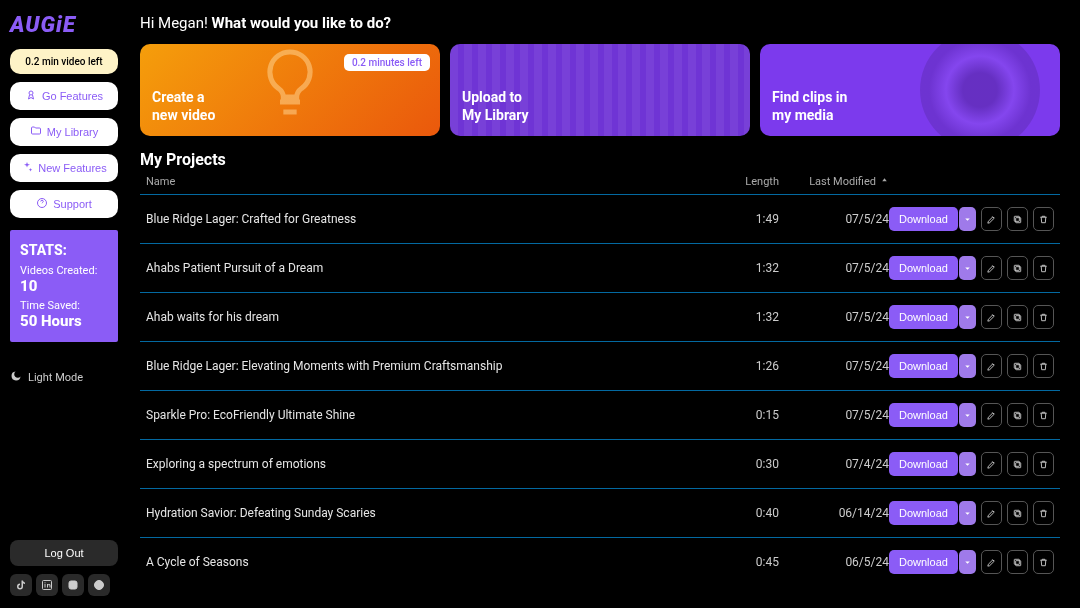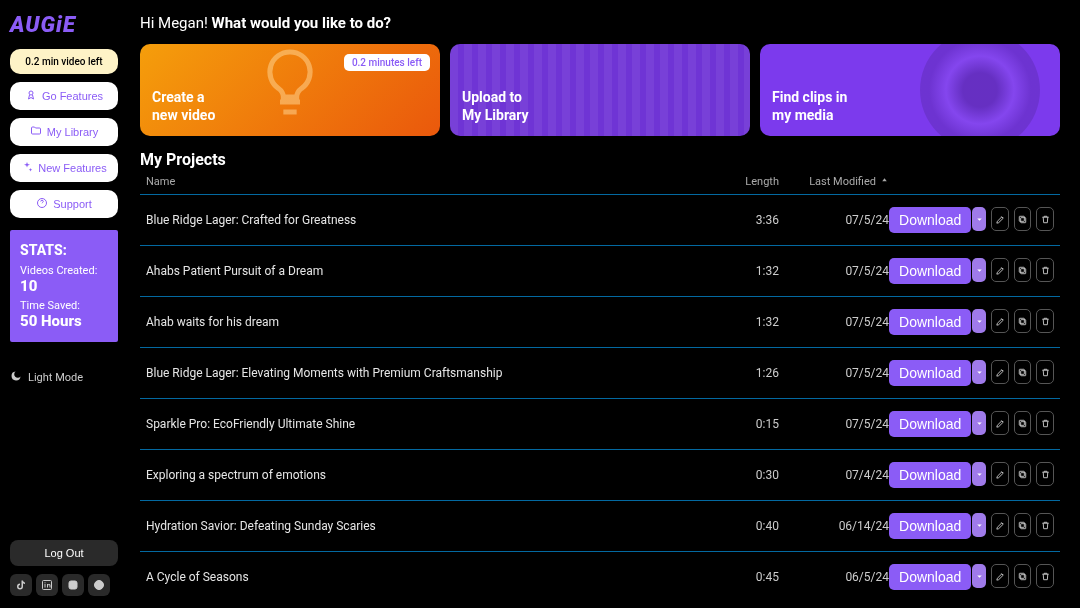--- a/index.html
+++ b/index.html
@@ -158,21 +158,21 @@
 }
 .row .col-name { color: #e5e5e5; }
 .row .col-len, .row .col-mod { color: #ccc; }
 .row .col-actions { display: flex; gap: 5px; justify-content: flex-end; }
 .dl-btn {
   background: #8b5cf6;
   border: none;
   color: #fff;
   border-radius: 5px;
   padding: 5px 10px;
-  font-size: 14px;
+  font-size: 11px;
   cursor: pointer;
   display: flex;
   align-items: center;
 }
 .dl-caret {
   background: #9f7aea;
   border: none;
   color: #fff;
   border-radius: 5px;
   width: 20px;
@@ -351,21 +351,21 @@
       <span><svg width="9" height="9" viewBox="0 0 24 24" fill="#aaa">
             <path d="M12 6l6 8H6z"></path>
           </svg></span>
     </div>
     <div class="col-actions"></div>
   </div>
 
   <div class="rows" id="rows">
       <div class="row">
         <div class="col-name">Blue Ridge Lager: Crafted for Greatness</div>
-        <div class="col-len">3:36</div>
+        <div class="col-len">1:49</div>
         <div class="col-mod">07/5/24</div>
         <div class="col-actions">
           <button class="dl-btn">Download</button>
           <button class="dl-caret">
             <svg viewBox="0 0 24 24" fill="#fff">
               <path d="M6 9l6 6 6-6z"></path>
             </svg>
           </button>
           <button class="icon-btn">
             <svg viewBox="0 0 24 24" fill="none" stroke="#ccc" stroke-width="2">

